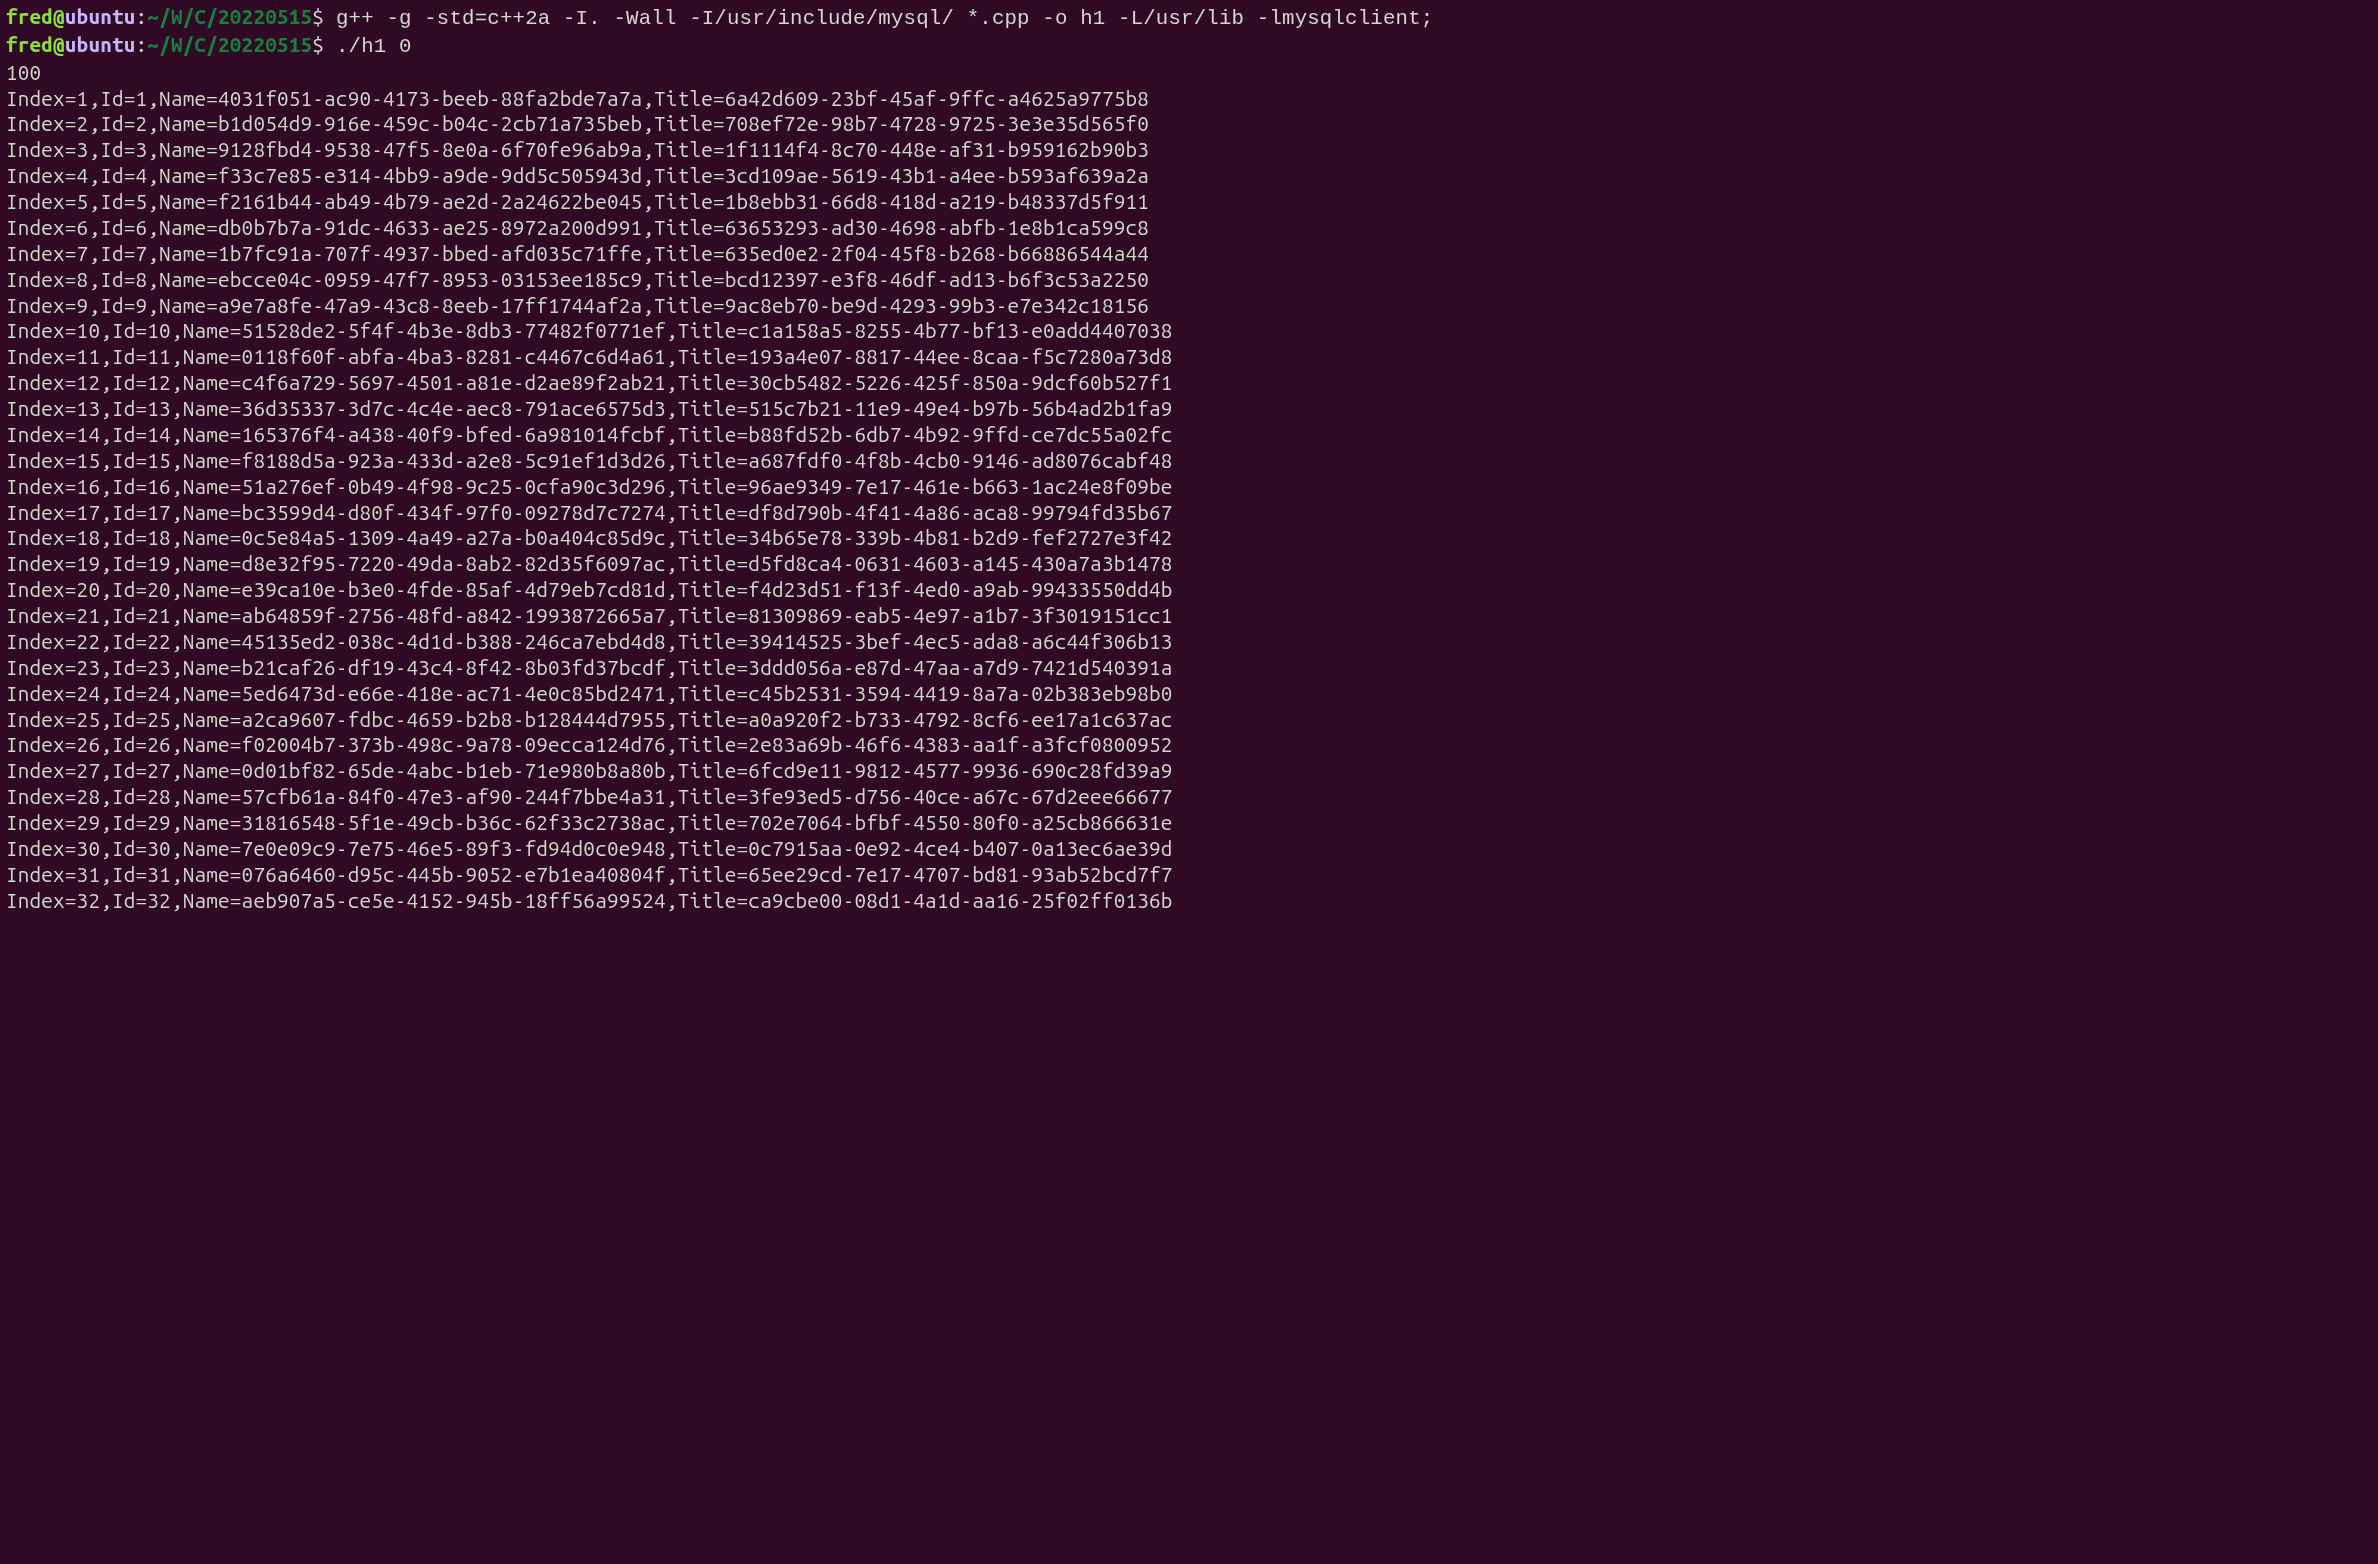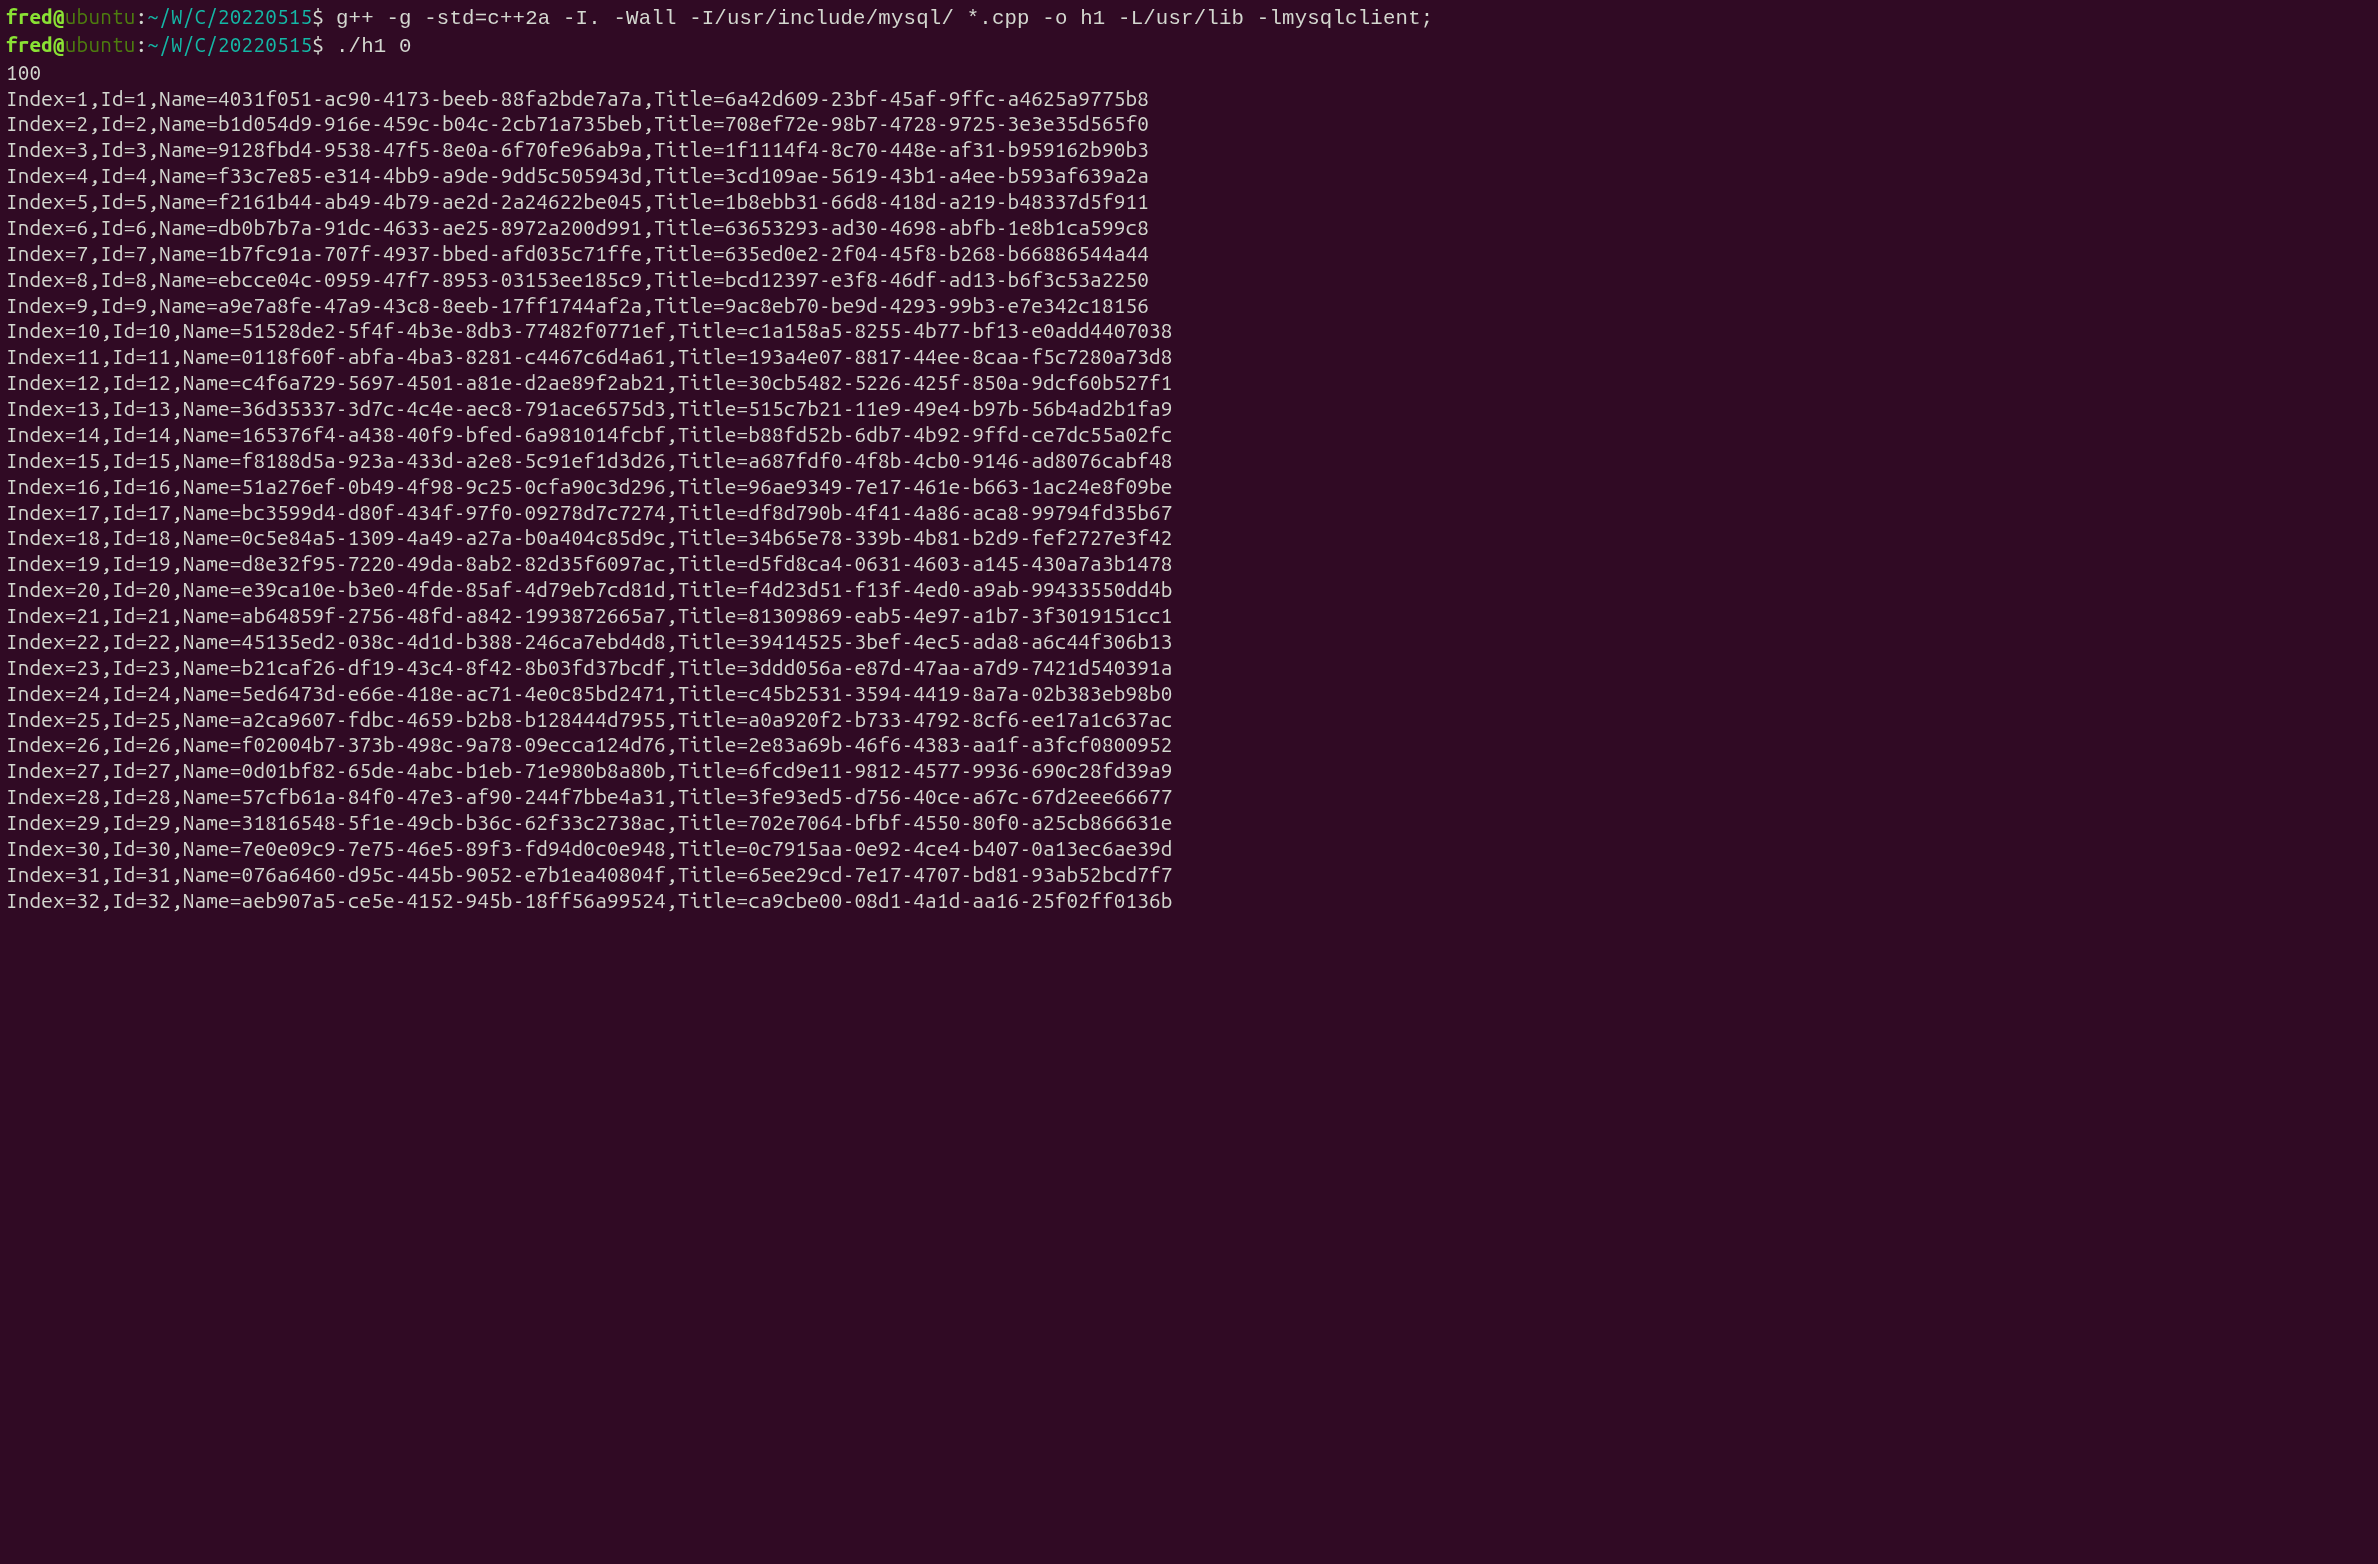--- a/index.html
+++ b/index.html
@@ -11,24 +11,24 @@
     font-size: 20.7px;
     line-height: 1.25;
     letter-spacing: 0.2px;
   }
   #terminal {
     padding: 3.9px 5.9px;
     white-space: pre;
     overflow: hidden;
   }
   .user { color: #8ae234; font-weight: bold; }
-  .host { color: #4d7c0f; font-weight: normal; }
+  .host { color: #c4b5fd; font-weight: bold; }
   .at   { color: #8ae234; font-weight: bold; }
   .colon{ color: #d3d7cf; }
-  .cwd  { color: #14b8a6; font-weight: normal; }
+  .cwd  { color: #15803d; font-weight: bold; }
   .prompt-dollar { color: #d3d7cf; }
   .cmd  { color: #d3d7cf; font-family: Liberation Mono, monospace; }
   .out  { color: #d3d7cf; }
 </style>
 </head>
 <body>
 
 <div id="terminal"><div><span><span class="user">fred</span><span class="at">@</span><span class="host">ubuntu</span><span class="colon">:</span><span class="cwd">~/W/C/20220515</span><span class="prompt-dollar">$ </span></span><span class="cmd">g++ -g -std=c++2a -I. -Wall -I/usr/include/mysql/ *.cpp -o h1 -L/usr/lib -lmysqlclient;</span></div><div><span><span class="user">fred</span><span class="at">@</span><span class="host">ubuntu</span><span class="colon">:</span><span class="cwd">~/W/C/20220515</span><span class="prompt-dollar">$ </span></span><span class="cmd">./h1 0</span></div><div class="out">100</div><div class="out">Index=1,Id=1,Name=4031f051-ac90-4173-beeb-88fa2bde7a7a,Title=6a42d609-23bf-45af-9ffc-a4625a9775b8</div><div class="out">Index=2,Id=2,Name=b1d054d9-916e-459c-b04c-2cb71a735beb,Title=708ef72e-98b7-4728-9725-3e3e35d565f0</div><div class="out">Index=3,Id=3,Name=9128fbd4-9538-47f5-8e0a-6f70fe96ab9a,Title=1f1114f4-8c70-448e-af31-b959162b90b3</div><div class="out">Index=4,Id=4,Name=f33c7e85-e314-4bb9-a9de-9dd5c505943d,Title=3cd109ae-5619-43b1-a4ee-b593af639a2a</div><div class="out">Index=5,Id=5,Name=f2161b44-ab49-4b79-ae2d-2a24622be045,Title=1b8ebb31-66d8-418d-a219-b48337d5f911</div><div class="out">Index=6,Id=6,Name=db0b7b7a-91dc-4633-ae25-8972a200d991,Title=63653293-ad30-4698-abfb-1e8b1ca599c8</div><div class="out">Index=7,Id=7,Name=1b7fc91a-707f-4937-bbed-afd035c71ffe,Title=635ed0e2-2f04-45f8-b268-b66886544a44</div><div class="out">Index=8,Id=8,Name=ebcce04c-0959-47f7-8953-03153ee185c9,Title=bcd12397-e3f8-46df-ad13-b6f3c53a2250</div><div class="out">Index=9,Id=9,Name=a9e7a8fe-47a9-43c8-8eeb-17ff1744af2a,Title=9ac8eb70-be9d-4293-99b3-e7e342c18156</div><div class="out">Index=10,Id=10,Name=51528de2-5f4f-4b3e-8db3-77482f0771ef,Title=c1a158a5-8255-4b77-bf13-e0add4407038</div><div class="out">Index=11,Id=11,Name=0118f60f-abfa-4ba3-8281-c4467c6d4a61,Title=193a4e07-8817-44ee-8caa-f5c7280a73d8</div><div class="out">Index=12,Id=12,Name=c4f6a729-5697-4501-a81e-d2ae89f2ab21,Title=30cb5482-5226-425f-850a-9dcf60b527f1</div><div class="out">Index=13,Id=13,Name=36d35337-3d7c-4c4e-aec8-791ace6575d3,Title=515c7b21-11e9-49e4-b97b-56b4ad2b1fa9</div><div class="out">Index=14,Id=14,Name=165376f4-a438-40f9-bfed-6a981014fcbf,Title=b88fd52b-6db7-4b92-9ffd-ce7dc55a02fc</div><div class="out">Index=15,Id=15,Name=f8188d5a-923a-433d-a2e8-5c91ef1d3d26,Title=a687fdf0-4f8b-4cb0-9146-ad8076cabf48</div><div class="out">Index=16,Id=16,Name=51a276ef-0b49-4f98-9c25-0cfa90c3d296,Title=96ae9349-7e17-461e-b663-1ac24e8f09be</div><div class="out">Index=17,Id=17,Name=bc3599d4-d80f-434f-97f0-09278d7c7274,Title=df8d790b-4f41-4a86-aca8-99794fd35b67</div><div class="out">Index=18,Id=18,Name=0c5e84a5-1309-4a49-a27a-b0a404c85d9c,Title=34b65e78-339b-4b81-b2d9-fef2727e3f42</div><div class="out">Index=19,Id=19,Name=d8e32f95-7220-49da-8ab2-82d35f6097ac,Title=d5fd8ca4-0631-4603-a145-430a7a3b1478</div><div class="out">Index=20,Id=20,Name=e39ca10e-b3e0-4fde-85af-4d79eb7cd81d,Title=f4d23d51-f13f-4ed0-a9ab-99433550dd4b</div><div class="out">Index=21,Id=21,Name=ab64859f-2756-48fd-a842-1993872665a7,Title=81309869-eab5-4e97-a1b7-3f3019151cc1</div><div class="out">Index=22,Id=22,Name=45135ed2-038c-4d1d-b388-246ca7ebd4d8,Title=39414525-3bef-4ec5-ada8-a6c44f306b13</div><div class="out">Index=23,Id=23,Name=b21caf26-df19-43c4-8f42-8b03fd37bcdf,Title=3ddd056a-e87d-47aa-a7d9-7421d540391a</div><div class="out">Index=24,Id=24,Name=5ed6473d-e66e-418e-ac71-4e0c85bd2471,Title=c45b2531-3594-4419-8a7a-02b383eb98b0</div><div class="out">Index=25,Id=25,Name=a2ca9607-fdbc-4659-b2b8-b128444d7955,Title=a0a920f2-b733-4792-8cf6-ee17a1c637ac</div><div class="out">Index=26,Id=26,Name=f02004b7-373b-498c-9a78-09ecca124d76,Title=2e83a69b-46f6-4383-aa1f-a3fcf0800952</div><div class="out">Index=27,Id=27,Name=0d01bf82-65de-4abc-b1eb-71e980b8a80b,Title=6fcd9e11-9812-4577-9936-690c28fd39a9</div><div class="out">Index=28,Id=28,Name=57cfb61a-84f0-47e3-af90-244f7bbe4a31,Title=3fe93ed5-d756-40ce-a67c-67d2eee66677</div><div class="out">Index=29,Id=29,Name=31816548-5f1e-49cb-b36c-62f33c2738ac,Title=702e7064-bfbf-4550-80f0-a25cb866631e</div><div class="out">Index=30,Id=30,Name=7e0e09c9-7e75-46e5-89f3-fd94d0c0e948,Title=0c7915aa-0e92-4ce4-b407-0a13ec6ae39d</div><div class="out">Index=31,Id=31,Name=076a6460-d95c-445b-9052-e7b1ea40804f,Title=65ee29cd-7e17-4707-bd81-93ab52bcd7f7</div><div class="out">Index=32,Id=32,Name=aeb907a5-ce5e-4152-945b-18ff56a99524,Title=ca9cbe00-08d1-4a1d-aa16-25f02ff0136b</div></div>
 
 

